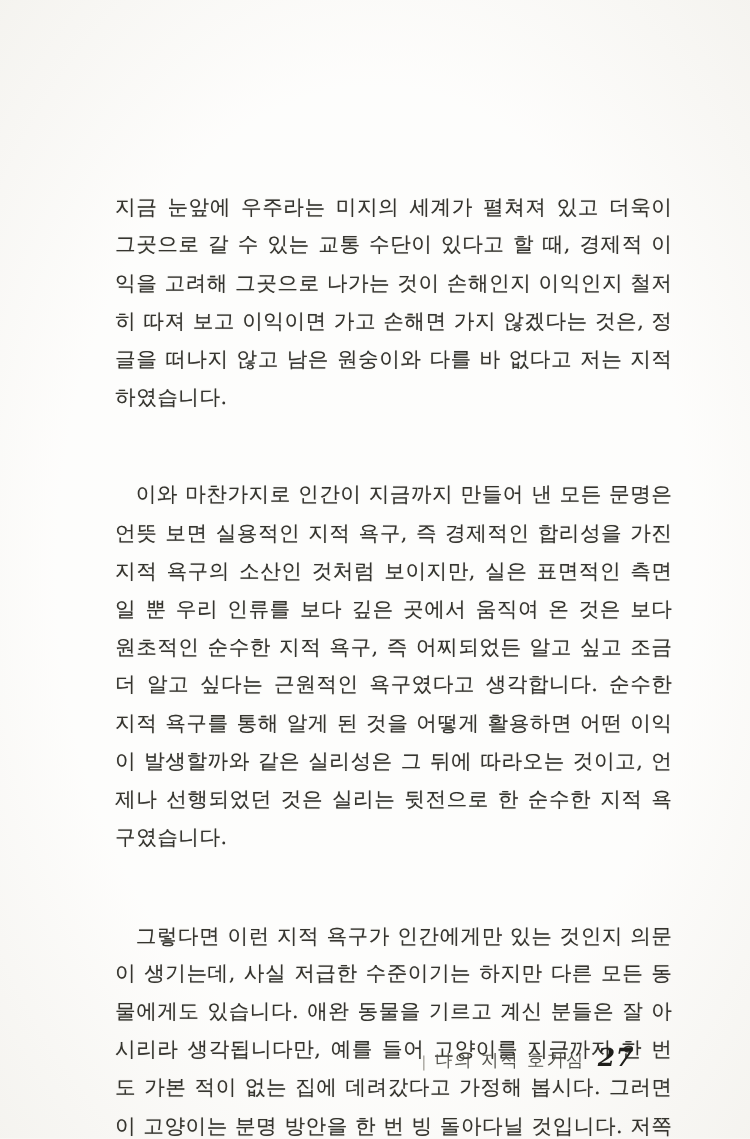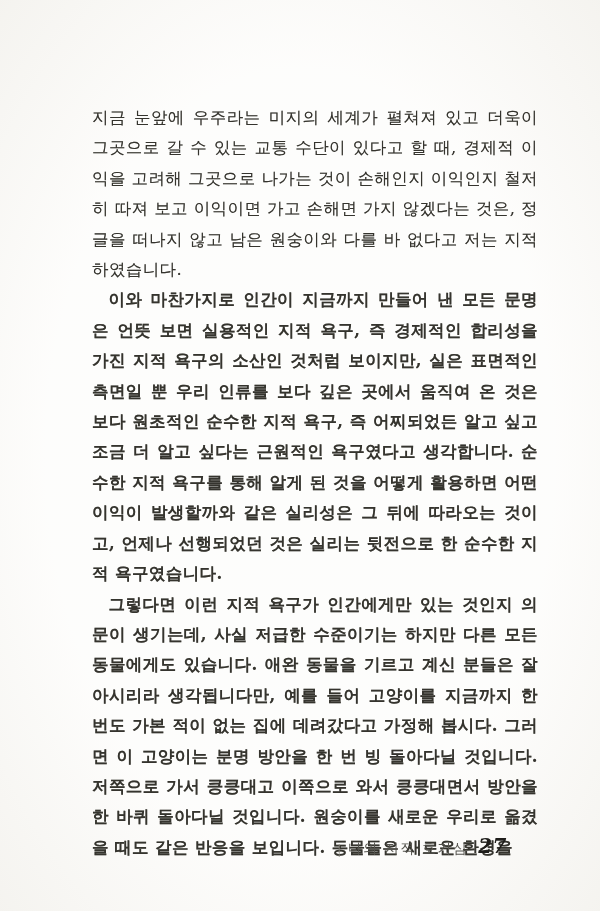--- a/index.html
+++ b/index.html
@@ -31,22 +31,22 @@
     top: 103px;
     width: 446px;
     color: var(--text);
     font-size: 16.5px;
     line-height: 30.4px;
     text-align: justify;
     word-break: break-all;
     letter-spacing: 0.4px;
     text-shadow: 0 0 0.6px rgba(60,58,50,0.45);
   }
-  .para { text-indent: 0; }
-  .para.indented { text-indent: 1em; font-weight: bold; }
+  .para { text-indent: 0; margin-top: 48px; }
+  .para.indented { text-indent: 1em; }
   .footer {
     position: absolute;
     top: 834px;
     right: 93px;
     display: flex;
     align-items: baseline;
     white-space: nowrap;
   }
   .footer-sep {
     color: #8a887f;

